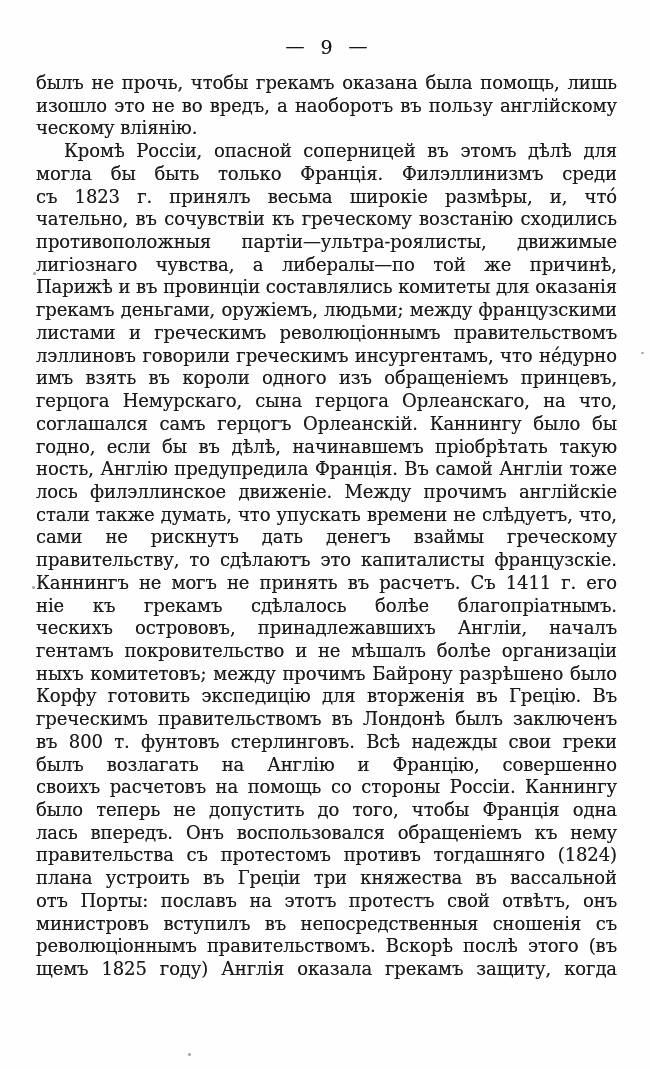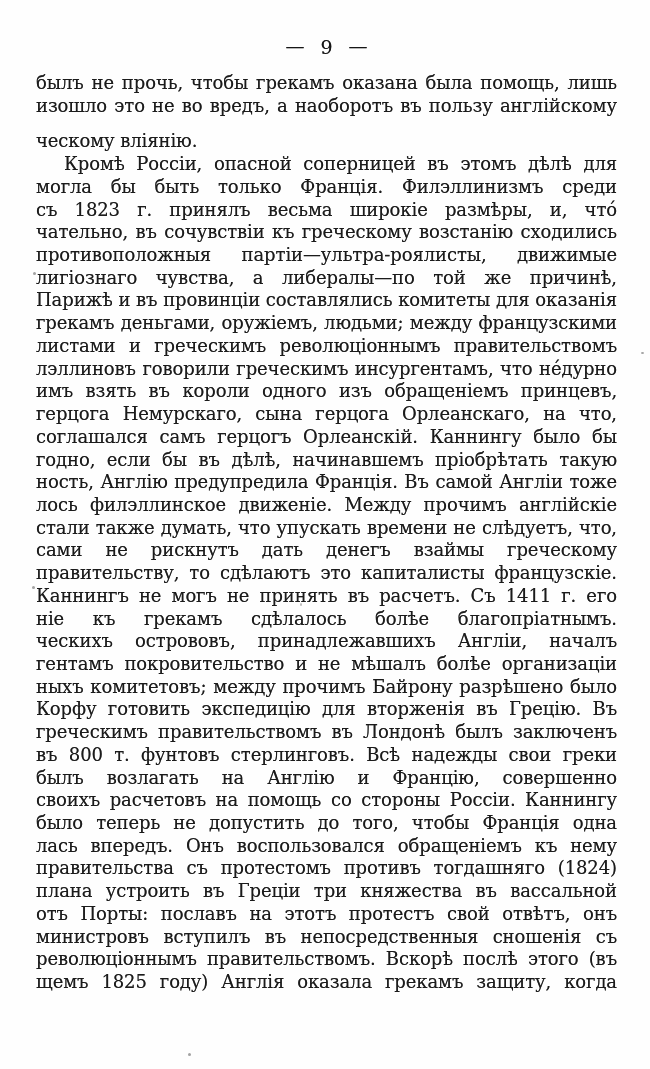--- a/index.html
+++ b/index.html
@@ -42,21 +42,20 @@
   }
   .line{
     height:22.72px;
     line-height:22.72px;
     text-align:justify;
     text-align-last:justify;
     overflow:hidden;
   }
   .line.last{
     text-align-last:left;
-    margin-top:13px;
   }
   .line.indent{
     padding-left:28px;
   }
   .speck{
     position:absolute;
     background:#555;
     border-radius:50%;
     opacity:.55;
   }

